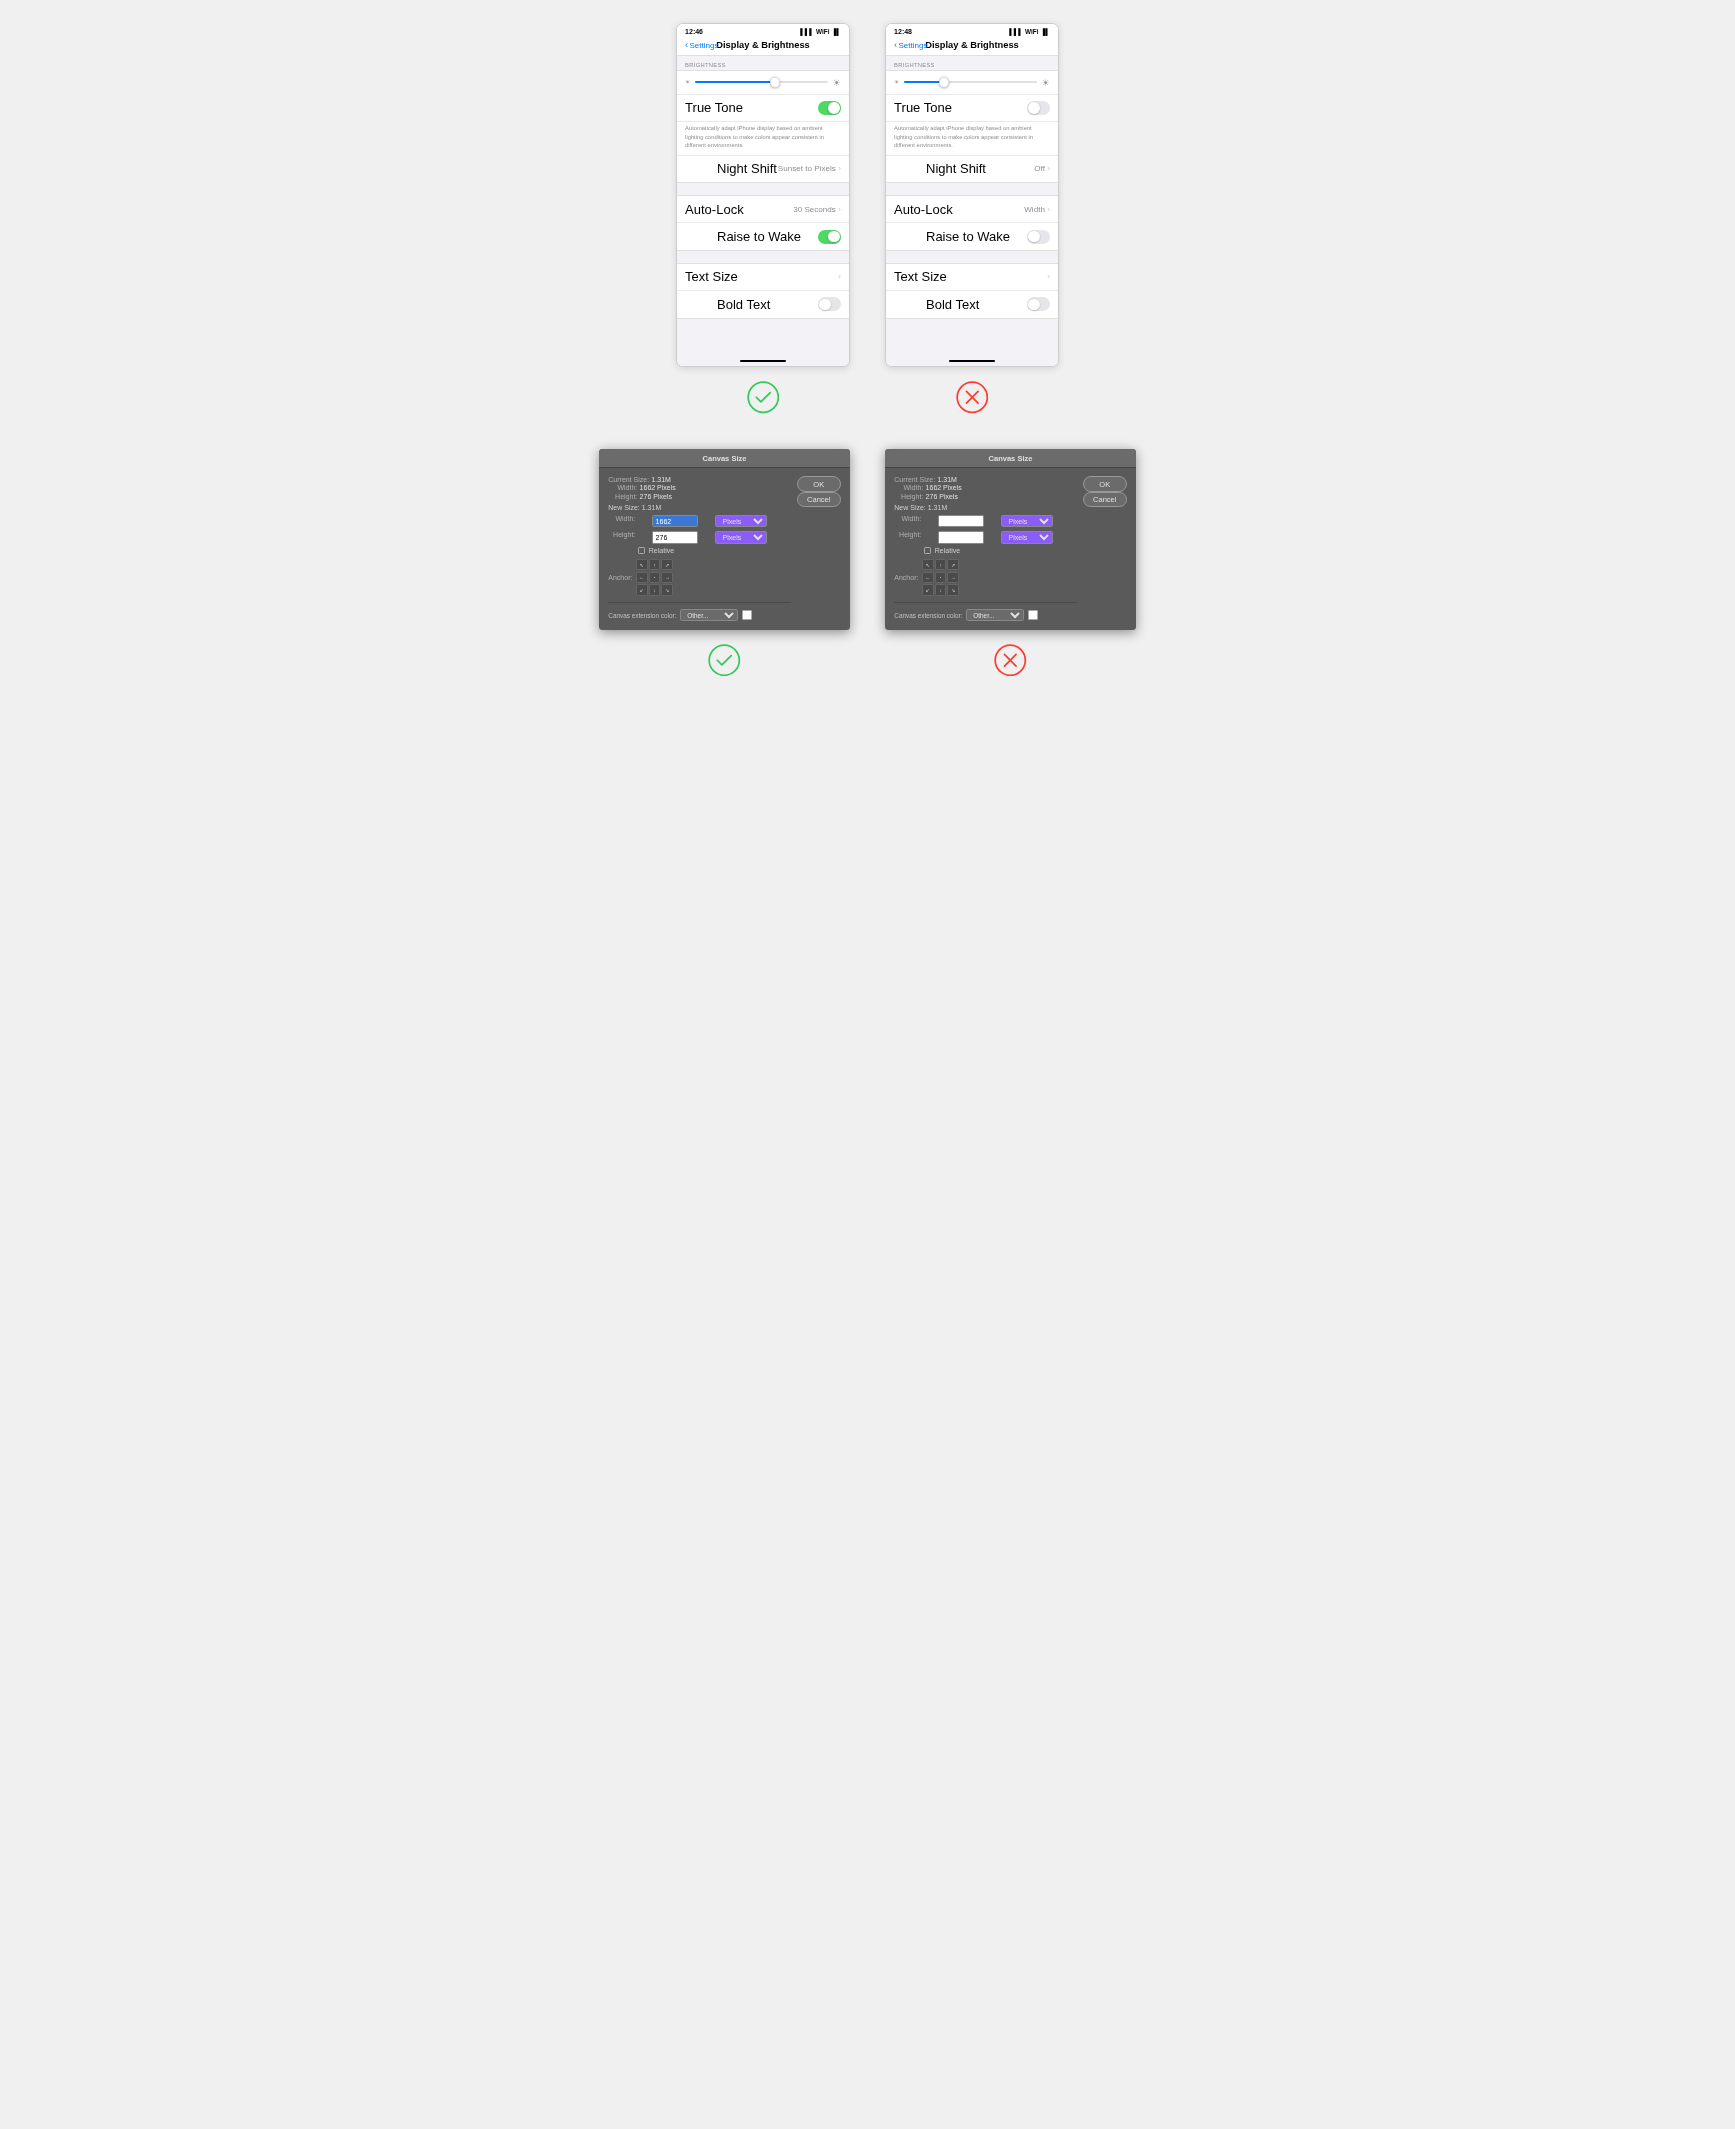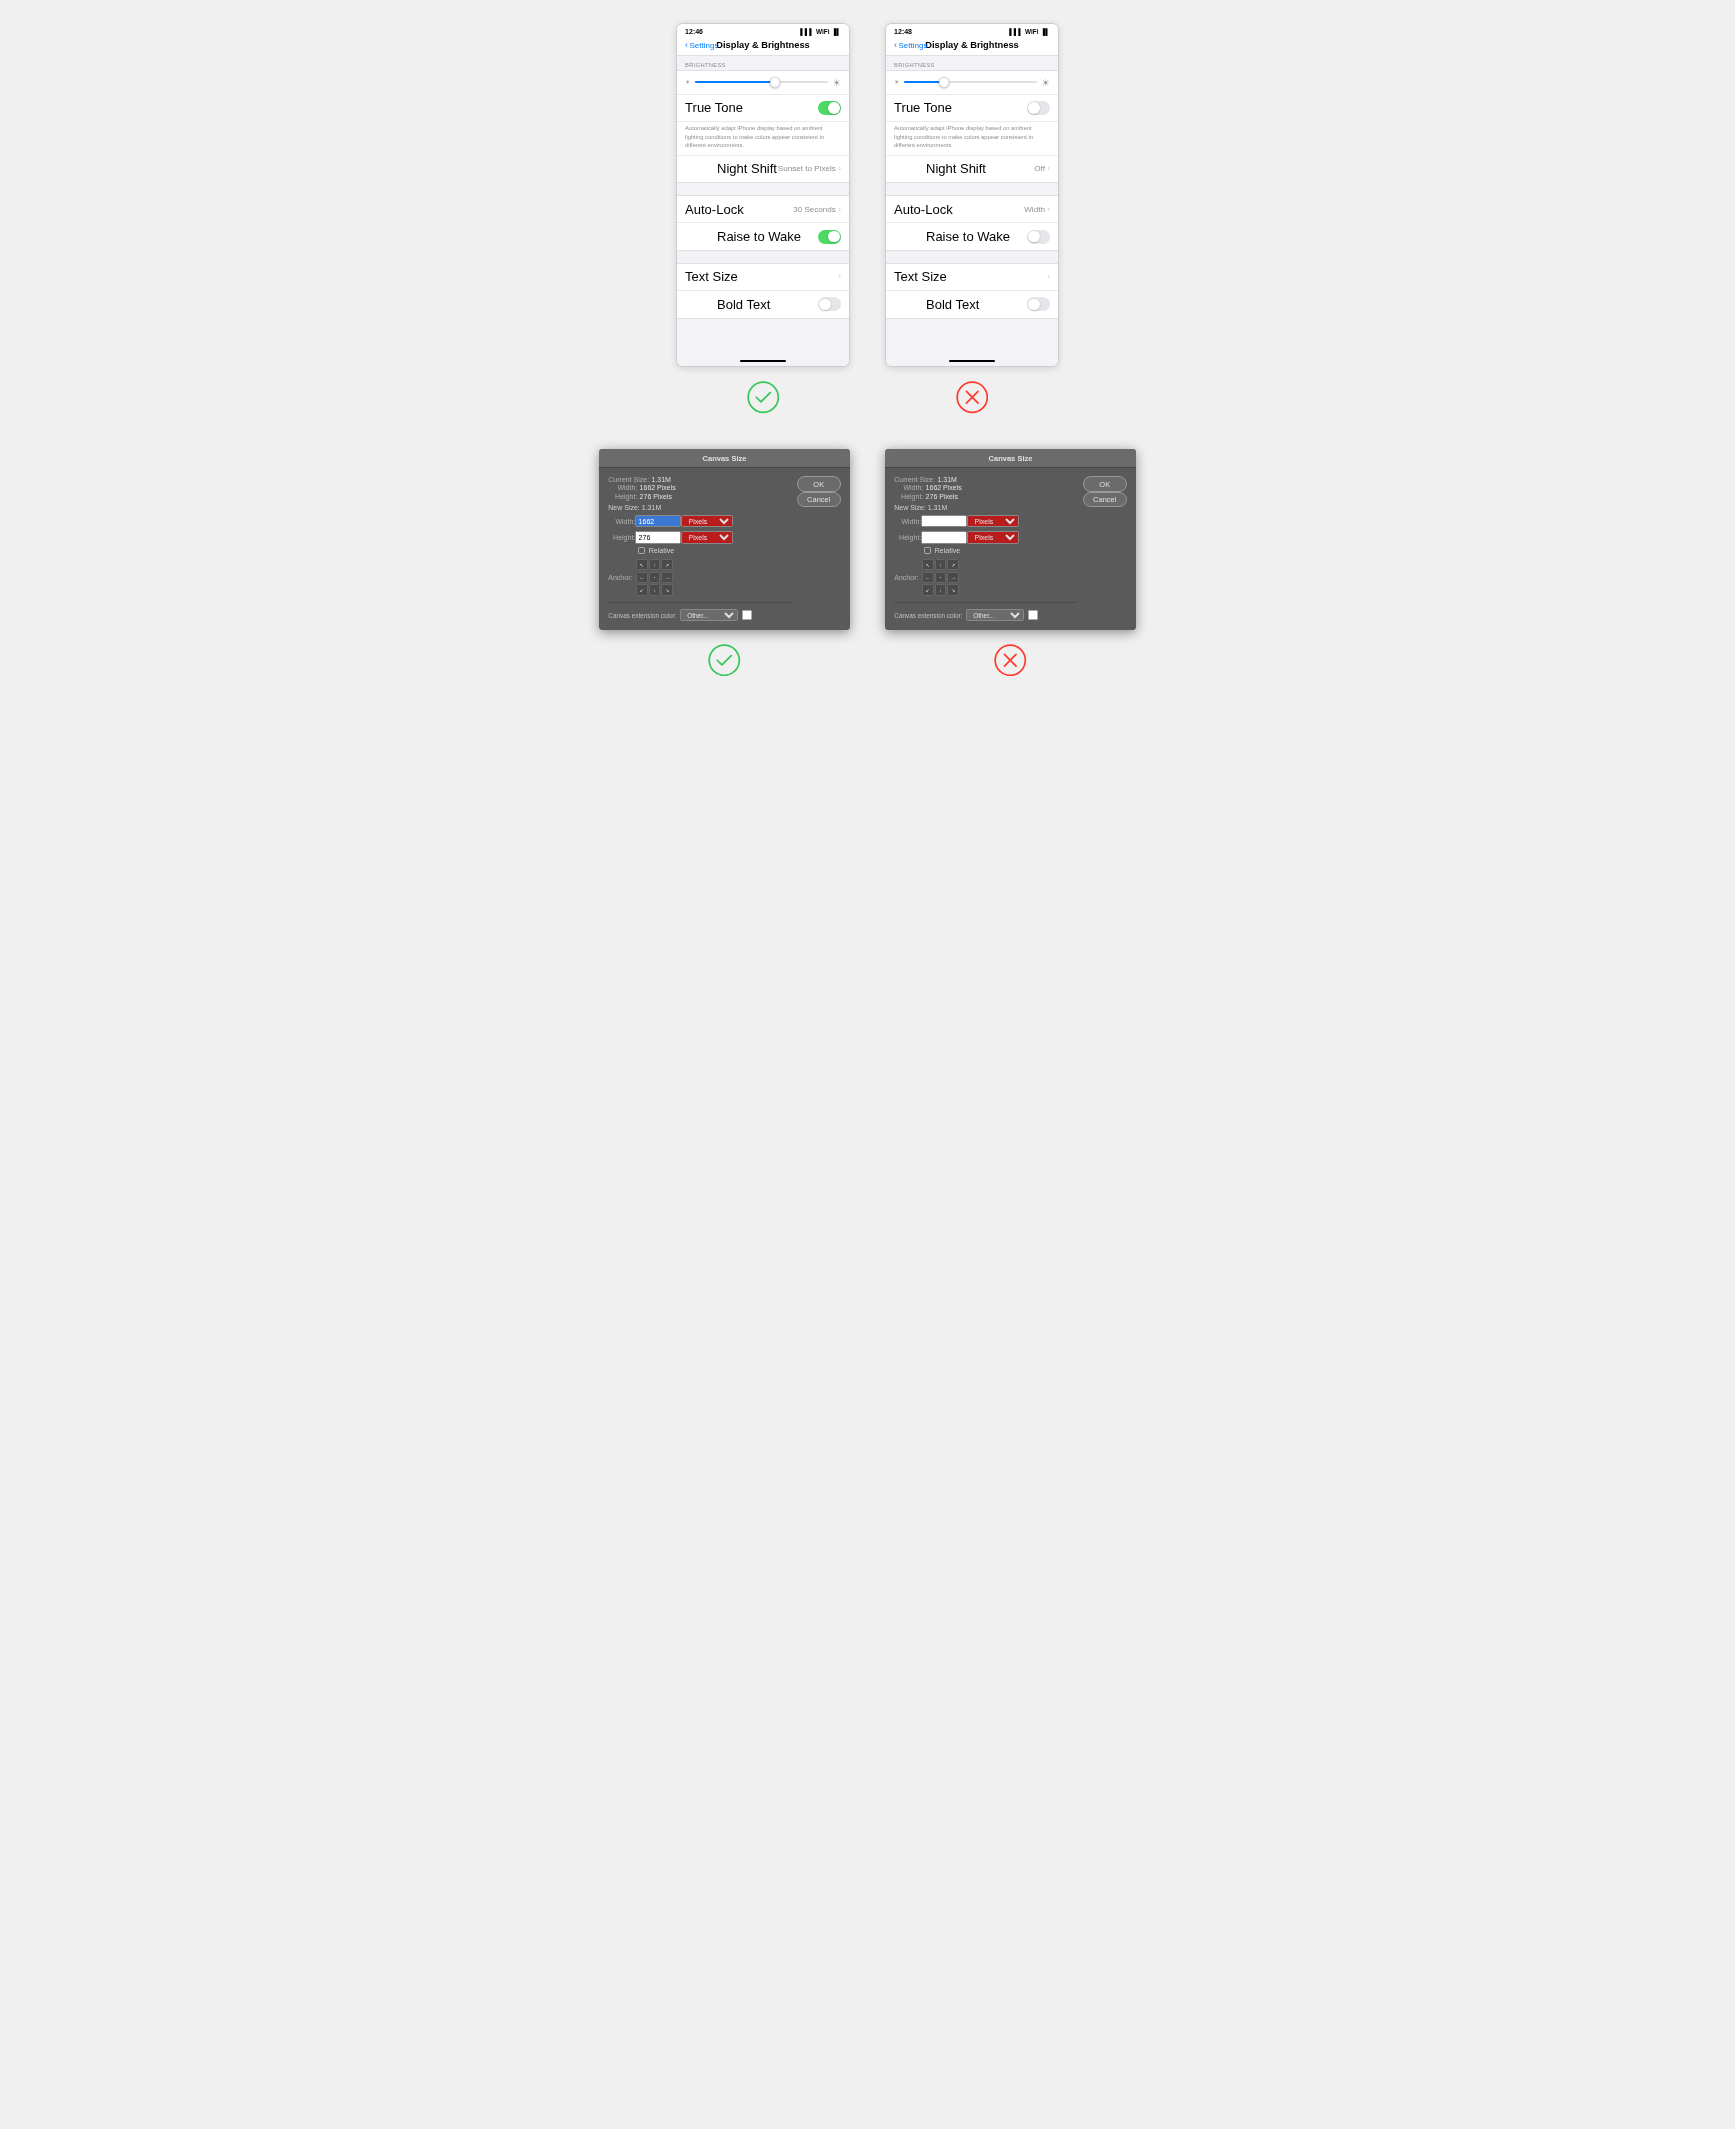--- a/index.html
+++ b/index.html
@@ -252,43 +252,42 @@
 
     .canvas-new-size-label {
       font-size: 7px;
       color: #d0d0d0;
       margin-top: 4.6px;
       margin-bottom: 3.5px;
     }
 
     .canvas-field-row {
       display: flex;
-      align-items: center;
-      gap: 0;
+      gap: 17px;
       margin-bottom: 3.5px;
       font-size: 7px;
       color: #d0d0d0;
     }
     .canvas-field-label { min-width: 27px; text-align: right; color: #b0b0b0; }
     .canvas-input {
       width: 46px;
       height: 12.8px;
       border: 0.6px solid #888;
       background: #fff;
       border-radius: 1.7px;
       font-size: 7px;
       padding: 0 2.3px;
       color: #000;
     }
     .canvas-input.selected { background: #3a78d4; color: #fff; }
     .canvas-input.empty { background: #fff; color: #000; }
 
     .canvas-select {
       height: 12.8px;
-      background: #b91c1c;
+      background: #8b5cf6;
       border: 0.6px solid #888;
       border-radius: 1.7px;
       font-size: 7px;
       color: #e0e0e0;
       padding: 0 2.3px;
       width: 52px;
     }
 
     .canvas-checkbox-row {
       display: flex;

